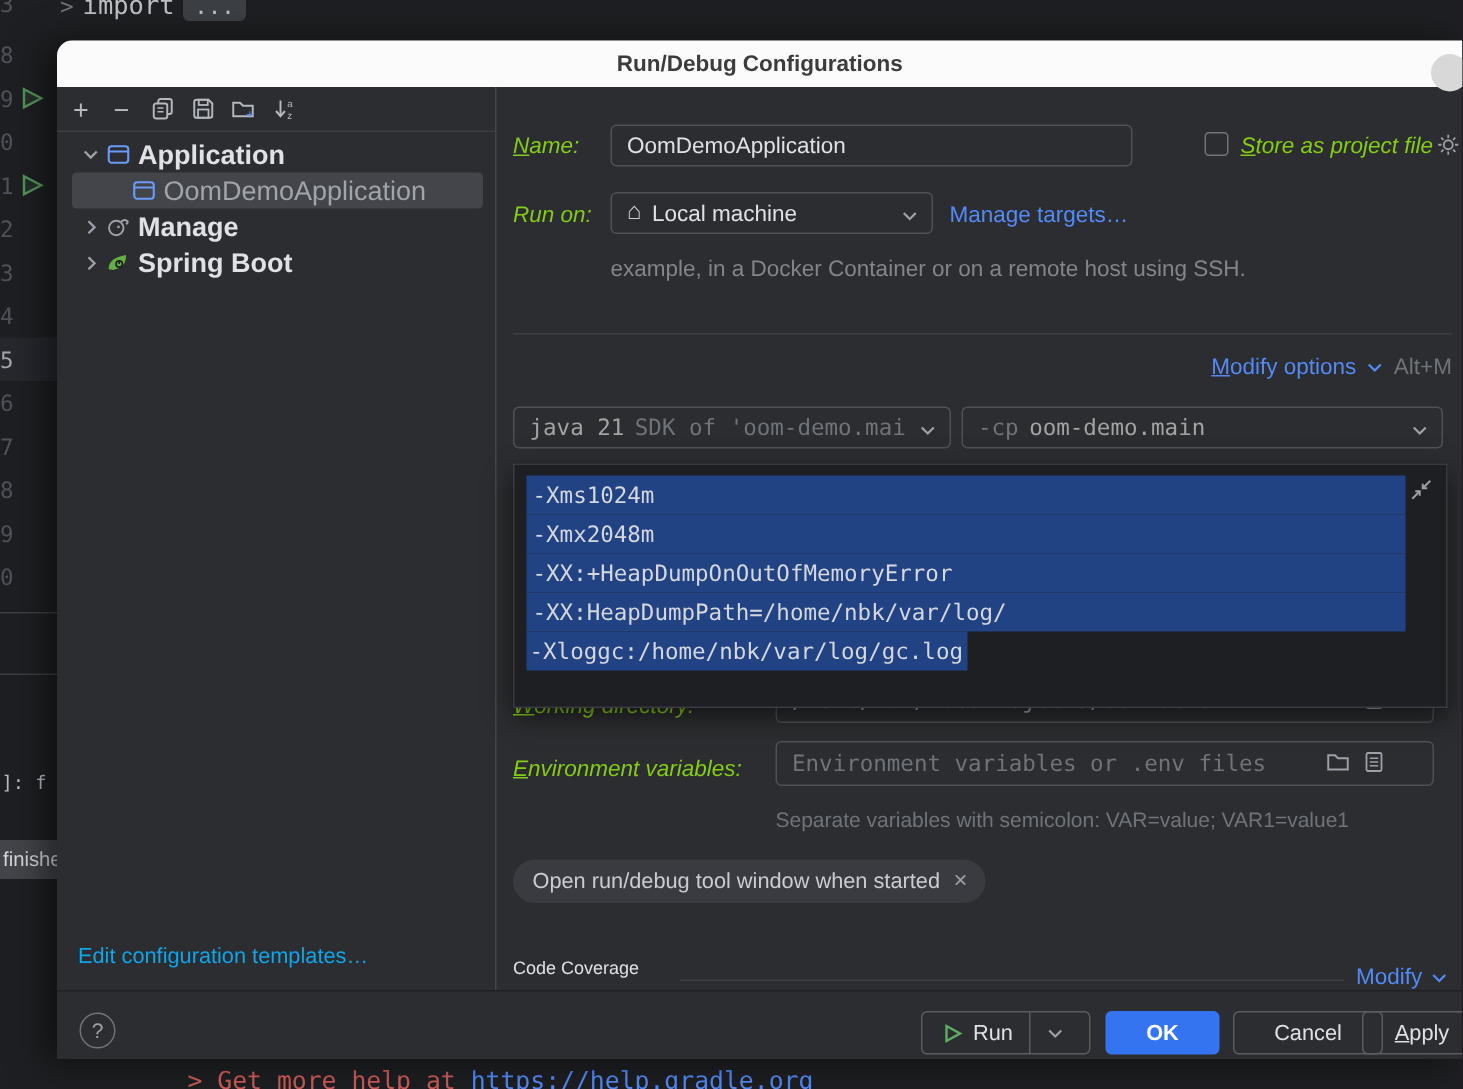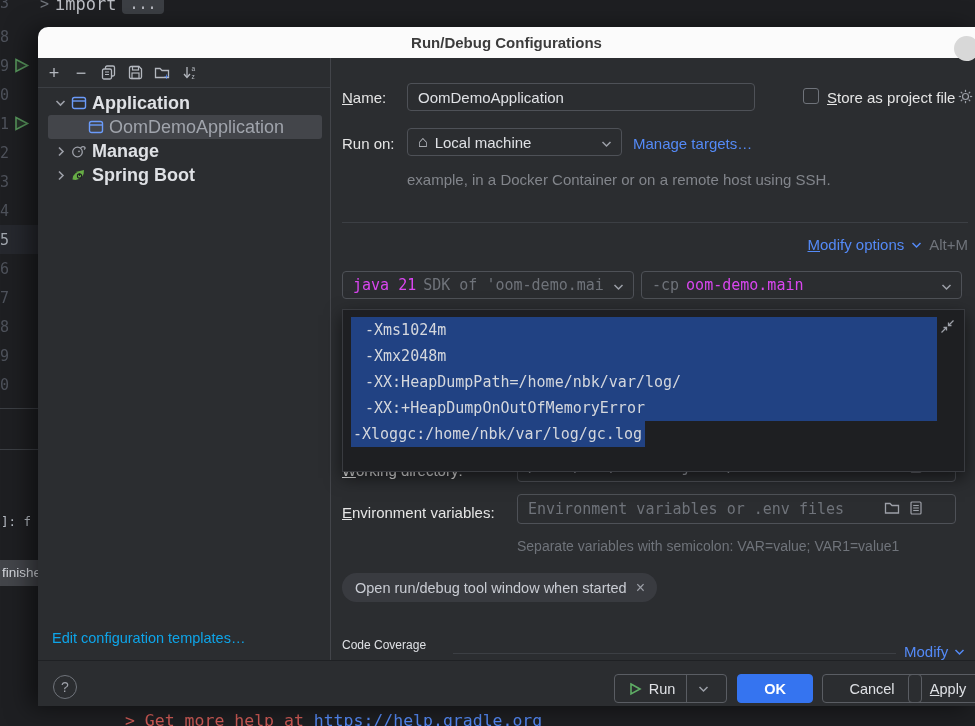--- a/index.html
+++ b/index.html
@@ -45,40 +45,40 @@
   .tb-icon { width:16px; height:16px; display:flex; align-items:center; justify-content:center; color:#b4b8bf; font-size:18px; line-height:16px; }
   .tree-row { position:absolute; height:24px; display:flex; align-items:center; gap:5px; font-size:18px; color:#dfe1e5; }
   .tree-row .lbl-b { font-weight:bold; }
   .tree-sel { position:absolute; left:10px; top:57px; width:274px; height:24px; background:#43454a; border-radius:3px; }
   .tree-dim { color:#a0a4ac; }
   .chev { flex:0 0 auto; }
   .edit-templates { position:absolute; left:14px; top:572px; color:#0ea5e9; font-size:14.5px; }
 
   
   .form { position:absolute; left:292px; top:0; width:645px; height:602px; border-left:1px solid #43454a; font-size:15px; }
-  .f-label { position:absolute; color:#e5e5e5; }
+  .f-label { position:absolute; color:#84cc16;font-style:italic; }
   .fld { position:absolute; background:#2b2d30; border:1px solid #4e5157; border-radius:4px; color:#dfe1e5; font-size:15px; padding:0 10px; outline:none; }
   input.fld::placeholder { color:#6f737a; }
   .sel { display:flex; align-items:center; gap:7px; }
   .sel .chevron-abs { position:absolute; right:9px; top:11px; }
   .checkbox { position:absolute; left:472px; top:30px; width:16px; height:16px; border:1.5px solid #6f737a; border-radius:3px; background:transparent; }
   .gear { position:absolute; left:627px; top:31px; }
   .link { color:#548af7; }
   .help-text { position:absolute; left:76px; top:111px; width:445px; color:#82858b; line-height:21px; }
   .divider { position:absolute; left:11px; top:164px; width:626px; height:1px; background:#3c3f44; }
   .modify-row { position:absolute; left:11px; top:178px; width:626px; display:flex; justify-content:flex-end; align-items:center; gap:7px; }
   .shortcut { color:#6f737a; }
   .txt-gray { color:#6f737a; }
-  .txt-white { color:#d946ef; }
+  .txt-white { color:#a3a3a3; }
 
   
   .popup { position:absolute; left:11px; top:251px; width:623px; height:163px; background:#1e1f22;
            border:1px solid #393b40; box-shadow:0 6px 16px rgba(0,0,0,.55); z-index:5; padding-top:7px; }
   .vm-line { margin:0 27px 0 8px; height:26px; line-height:26px; font-size:15px; color:#d4d7dd; white-space:nowrap; }
-  .vm-full { display:block; background:#214283; padding-left:14px; }
+  .vm-full { display:block; background:#214283; padding-left:4px; }
   .vm-last { display:inline-block; background:#214283; padding:0 3px 0 2px; }
   .collapse-ic { position:absolute; right:9px; top:9px; }
 
   .row-icons { position:absolute; top:7px; display:flex; gap:10px; }
   .chip { position:absolute; left:11px; top:515px; height:29px; display:inline-flex; align-items:center; gap:9px; background:#393b40; border-radius:15px; padding:0 12px 0 13px; color:#c9ccd3; font-size:14.5px; }
   .chip-x { color:#9da0a8; font-size:16px; }
   .env-hint { position:absolute; left:186px; top:480px; color:#6f737a; font-size:14px; }
   .cc-label { position:absolute; left:11px; top:580px; color:#dfe1e5; font-size:12px; }
   .cc-hr { position:absolute; left:122px; top:595px; width:443px; height:1px; background:#3c3f44; }
   .modify2 { position:absolute; left:573px; top:585px; display:flex; align-items:center; gap:6px; }
@@ -315,24 +315,24 @@
         </div>
 
         <div class="popup mono">
           <div class="vm-line">
               <span class="vm-full">-Xms1024m</span>
             </div>
           <div class="vm-line">
               <span class="vm-full">-Xmx2048m</span>
             </div>
           <div class="vm-line">
-              <span class="vm-full">-XX:HeapDumpPath=/home/nbk/var/log/</span>
+              <span class="vm-full">-XX:+HeapDumpOnOutOfMemoryError</span>
             </div>
           <div class="vm-line">
-              <span class="vm-full">-XX:+HeapDumpOnOutOfMemoryError</span>
+              <span class="vm-full">-XX:HeapDumpPath=/home/nbk/var/log/</span>
             </div>
           <div class="vm-line"><span class="vm-last">-Xloggc:/home/nbk/var/log/gc.log</span></div>
           <svg class="collapse-ic" width="15" height="15">
               <g stroke="#9da0a8" stroke-width="1.3" fill="none">
                 <path d="M13.5 1.5 L8.5 6.5"></path>
                 <path d="M8.5 3.5 L8.5 6.5 L11.5 6.5"></path>
                 <path d="M1.5 13.5 L6.5 8.5"></path>
                 <path d="M3.5 8.5 L6.5 8.5 L6.5 11.5"></path>
               </g>
             </svg>

